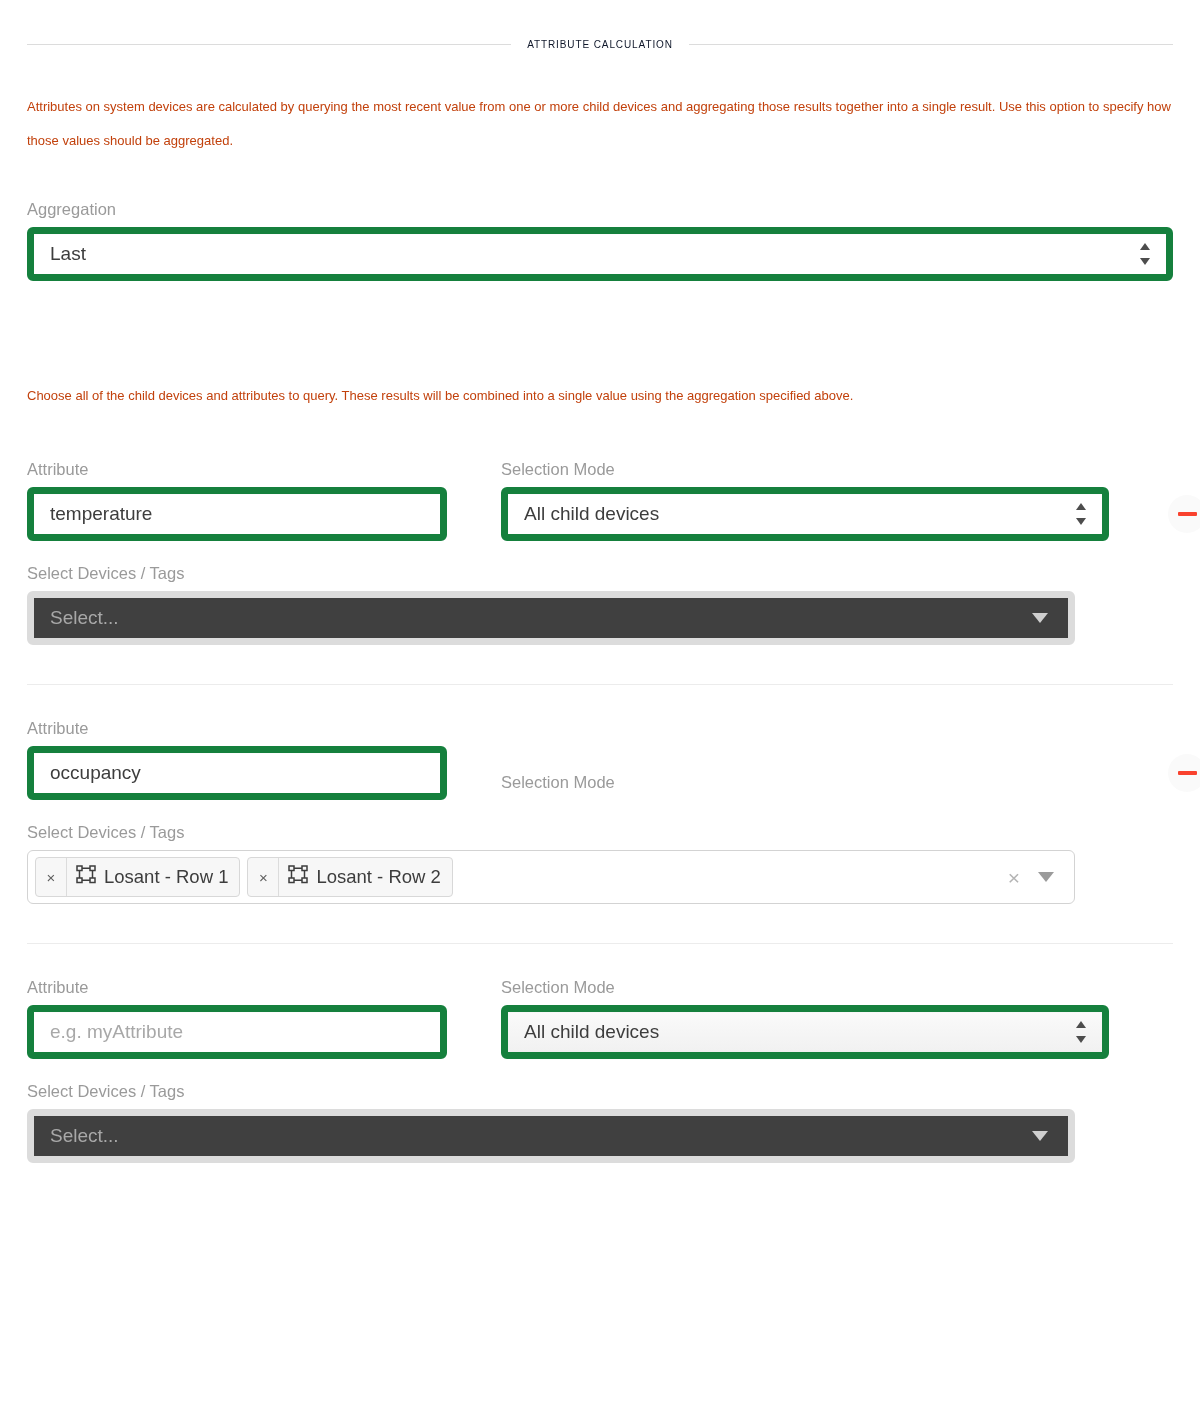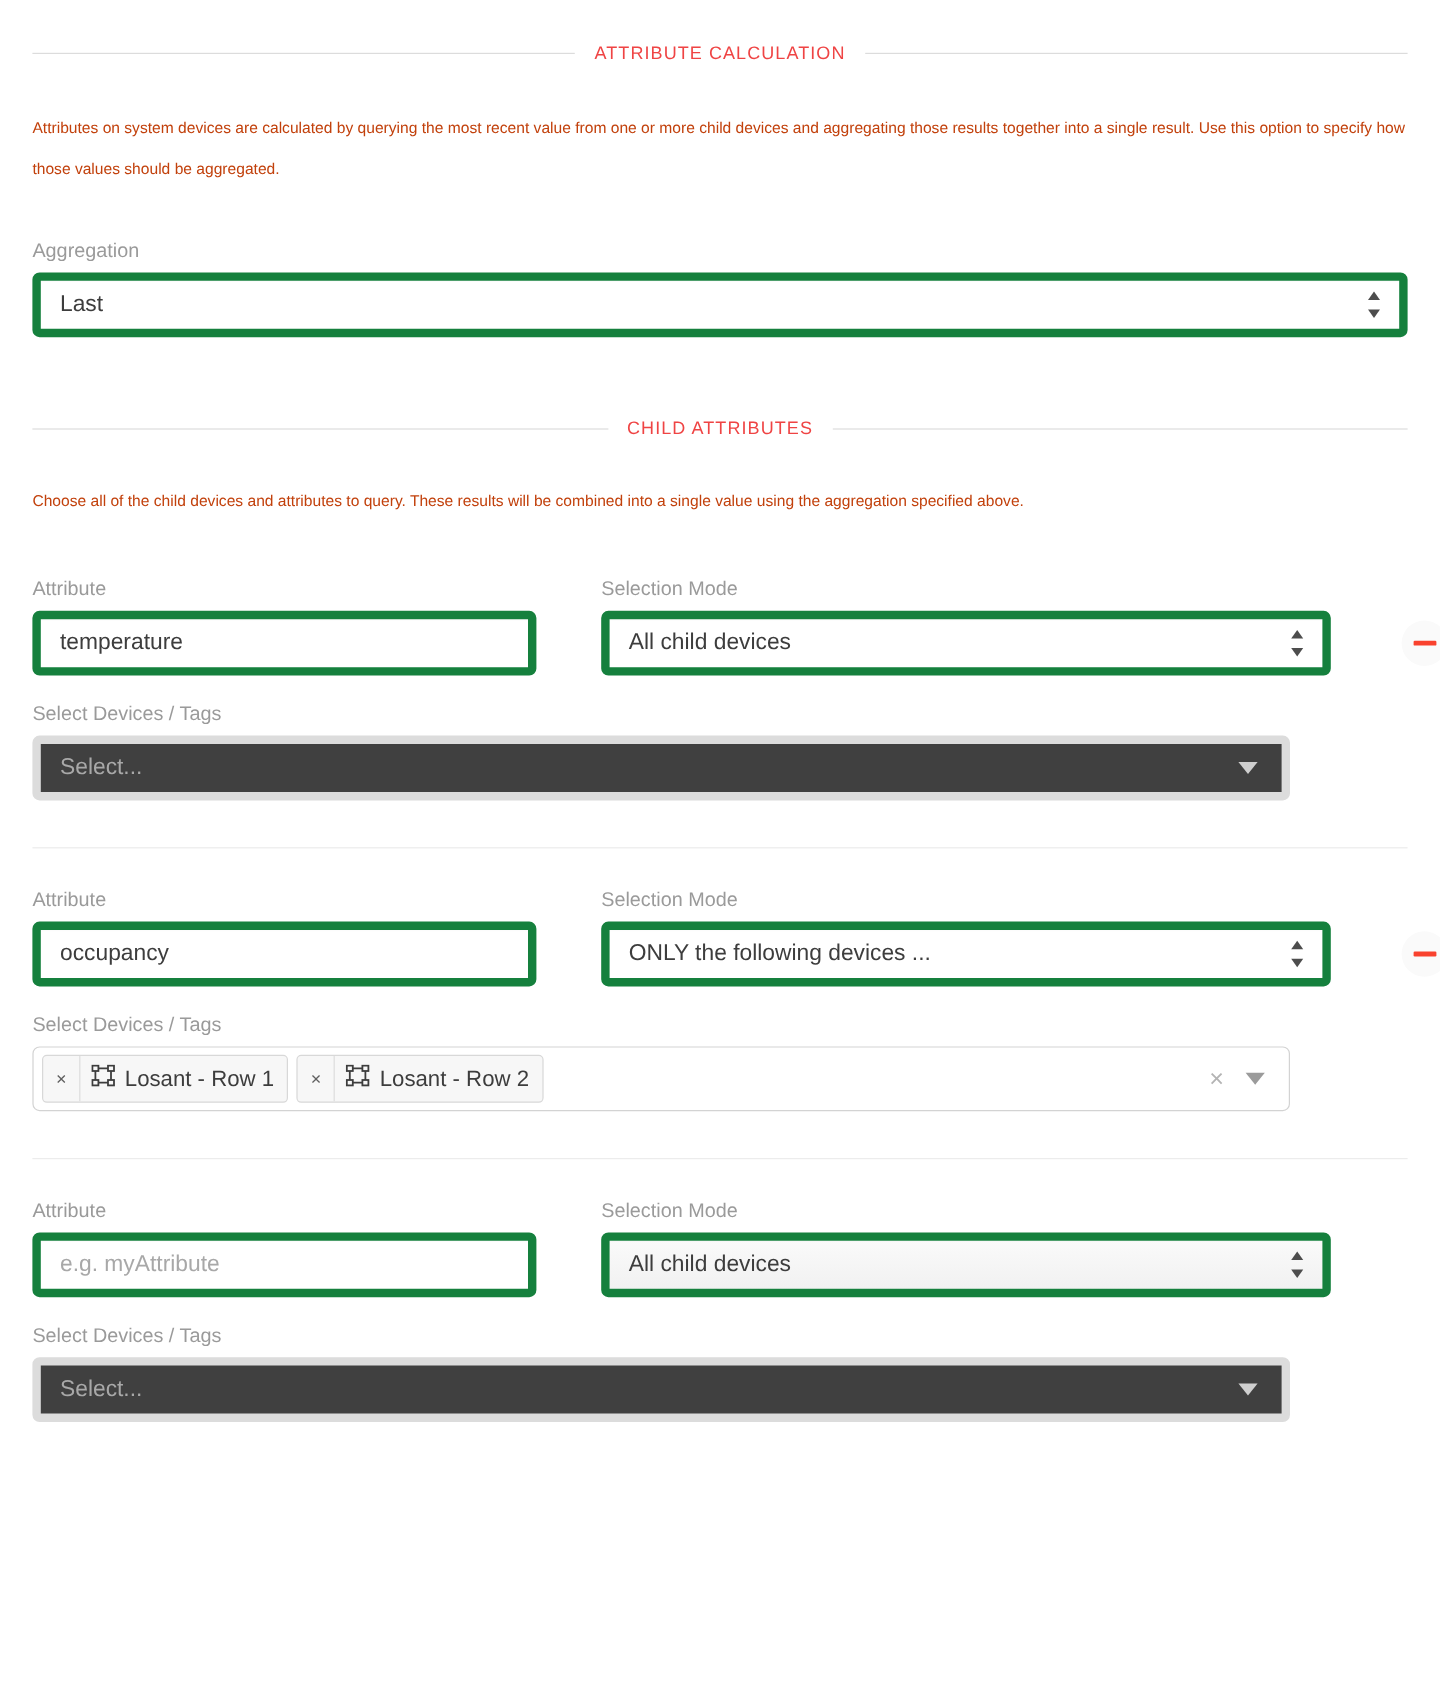--- a/index.html
+++ b/index.html
@@ -30,23 +30,23 @@
     gap: 16px;
     height: 22px;
   }
   .section-header .rule {
     flex: 1 1 auto;
     height: 1px;
     background: #dcdcdc;
   }
   .section-header .section-title {
     flex: 0 0 auto;
-    font-size: 15px;
+    font-size: 10px;
     letter-spacing: 0.9px;
-    color: #ef4444;
+    color: #0f172a;
     text-transform: uppercase;
     white-space: nowrap;
   }
 
   
   .lead {
     font-size: 13px;
     line-height: 34px;
     color: #c2410c;
     margin: 0;
@@ -268,25 +268,20 @@
       <span>Last</span>
       <span class="spinner">
         <i class="up"></i>
           <i class="down"></i>
       </span>
     </div>
   </div>
 
   <div class="sp-after-agg-field"></div>
 
-  <div class="section-header">
-    <span class="rule"></span>
-    <span class="section-title">CHILD ATTRIBUTES</span>
-    <span class="rule"></span>
-  </div>
 
   <div class="sp-before-child-desc"></div>
 
   <p class="lead">Choose all of the child devices and attributes to query. These results will be combined into a single value using the aggregation specified above.</p>
 
   <div class="sp-after-child-desc"></div>
 
   <div class="attr-row">
     <div class="attr-top">
       <div class="col-attribute">
@@ -329,27 +324,20 @@
     <div class="attr-top">
       <div class="col-attribute">
         <div class="field-label">Attribute</div>
         <div class="control">
           <span>occupancy</span>
         </div>
       </div>
       <div class="col-gap"></div>
       <div class="col-mode">
         <div class="field-label">Selection Mode</div>
-        <div class="control select">
-          <span>ONLY the following devices ...</span>
-          <span class="spinner">
-            <i class="up"></i>
-              <i class="down"></i>
-          </span>
-        </div>
       </div>
       <div class="col-remove">
         <button class="remove-btn">
           <span class="minus"></span>
         </button>
       </div>
     </div>
 
     <div class="devices-block">
       <div class="field-label">Select Devices / Tags</div>

